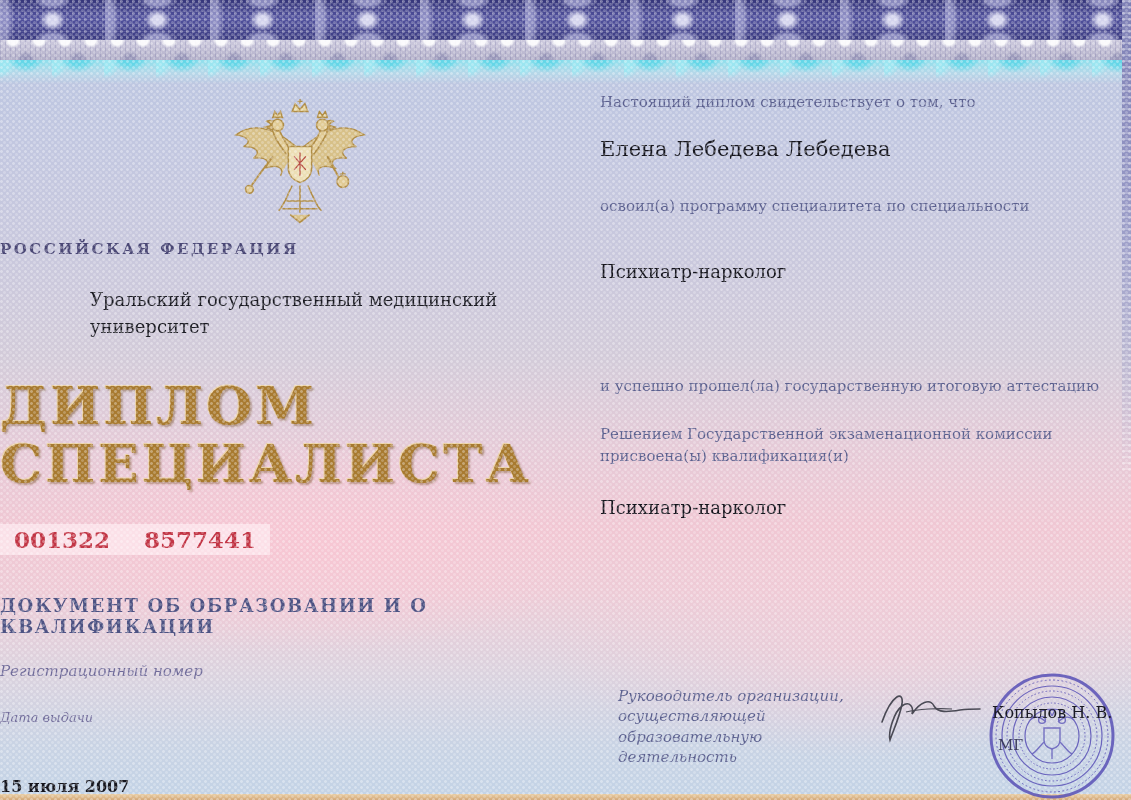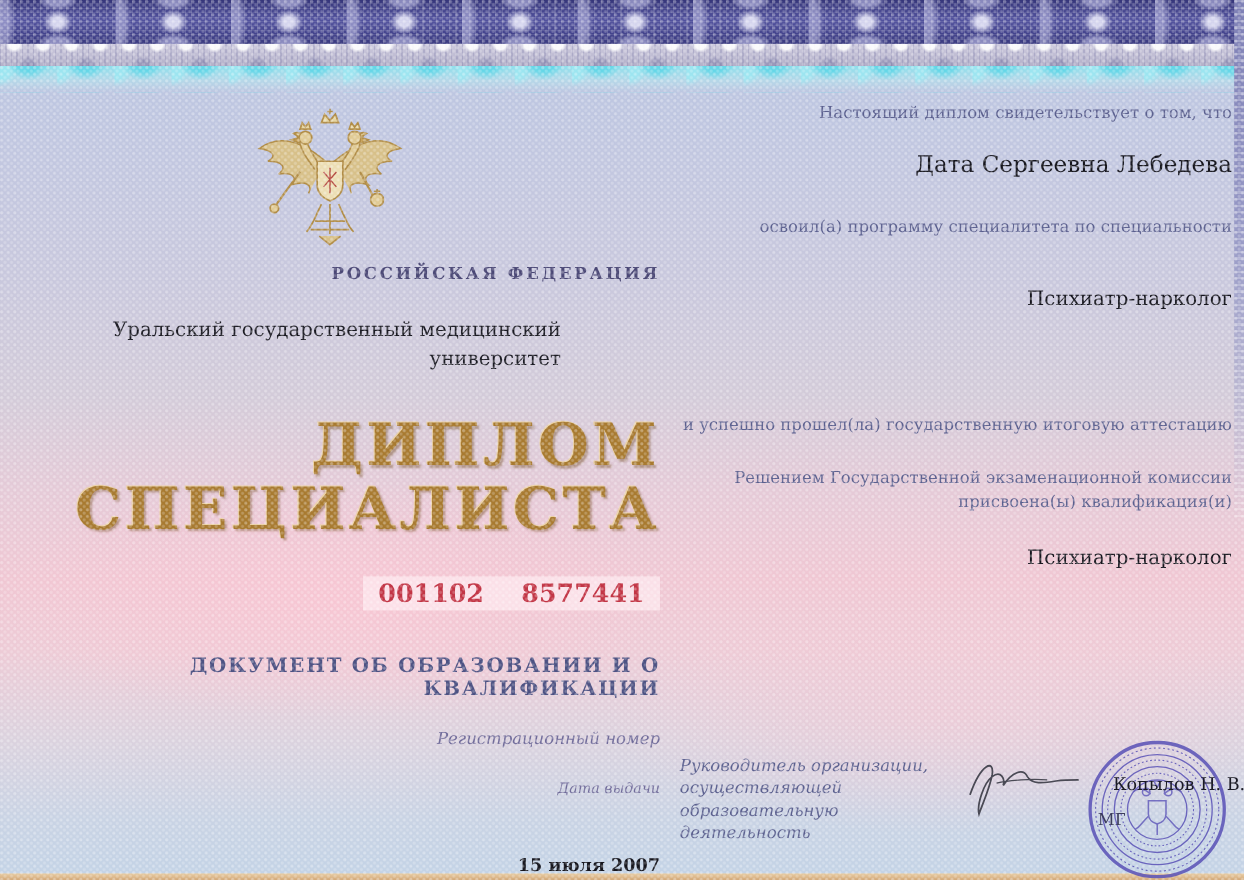--- a/index.html
+++ b/index.html
@@ -65,21 +65,21 @@
     background:
       repeating-linear-gradient(0deg, rgba(255,255,255,.25) 0 2px, rgba(255,255,255,0) 2px 6px),
       linear-gradient(180deg, #7d7fb5 0%, #9496c4 40%, rgba(148,150,196,0) 100%);
   }
   .border-bottom {
     position:absolute; left:0; bottom:0; width:1131px; height:6px;
     background:linear-gradient(180deg,#e8cda4,#d3a878);
   }
 
   
-  .t { position:absolute; text-align:right; }
+  .t { position:absolute; text-align:left; }
   .form { color:#5a5f8e; }
   .black { color:#14141c; }
   .pre { white-space:pre-line; }
 
   
   .country { left:0; top:240px; width:600px; font-size:15px; letter-spacing:2.5px; color:#4a4775; font-weight:bold; }
   .university { left:90px; top:286px; width:420px; font-size:18px; line-height:1.5; color:#1a1a22; }
   .title { left:0; top:376px; width:600px; font-size:53px; line-height:1.1; letter-spacing:3px;
            color:#a87a30; font-weight:bold;
            text-shadow:-1px -1px 0 rgba(235,210,160,.9), 2px 2px 2px rgba(105,65,15,.4); }
@@ -156,30 +156,30 @@
   </svg>
 
   <div class="t country">РОССИЙСКАЯ ФЕДЕРАЦИЯ</div>
   <div class="t university">Уральский государственный медицинский университет</div>
   <div class="t title">
     <div>ДИПЛОМ</div>
     <div>СПЕЦИАЛИСТА</div>
   </div>
   <div class="t serial">
     <span class="chip">
-      <span class="s1">001102</span><span>8577441</span>
+      <span class="s1">001322</span><span>8577441</span>
     </span>
   </div>
   <div class="t doctype">ДОКУМЕНТ ОБ ОБРАЗОВАНИИ И О КВАЛИФИКАЦИИ</div>
   <div class="t reg-label">Регистрационный номер</div>
   <div class="t date-label">Дата выдачи</div>
   <div class="t issue-date black">15 июля 2007</div>
 
   <div class="t statement form">Настоящий диплом свидетельствует о том, что</div>
-  <div class="t holder black">Дата Сергеевна Лебедева</div>
+  <div class="t holder black">Елена Лебедева Лебедева</div>
   <div class="t program form">освоил(а) программу специалитета по специальности</div>
   <div class="t specialty black">Психиатр-нарколог</div>
   <div class="t attest form">и успешно прошел(ла) государственную итоговую аттестацию</div>
   <div class="t commission form pre">Решением Государственной экзаменационной комиссии
 присвоена(ы) квалификация(и)</div>
   <div class="t qualification black">Психиатр-нарколог</div>
   <div class="t head-label form pre">Руководитель организации,
 осуществляющей образовательную
 деятельность</div>
   <div class="t head-name">Копылов Н. В.</div>

